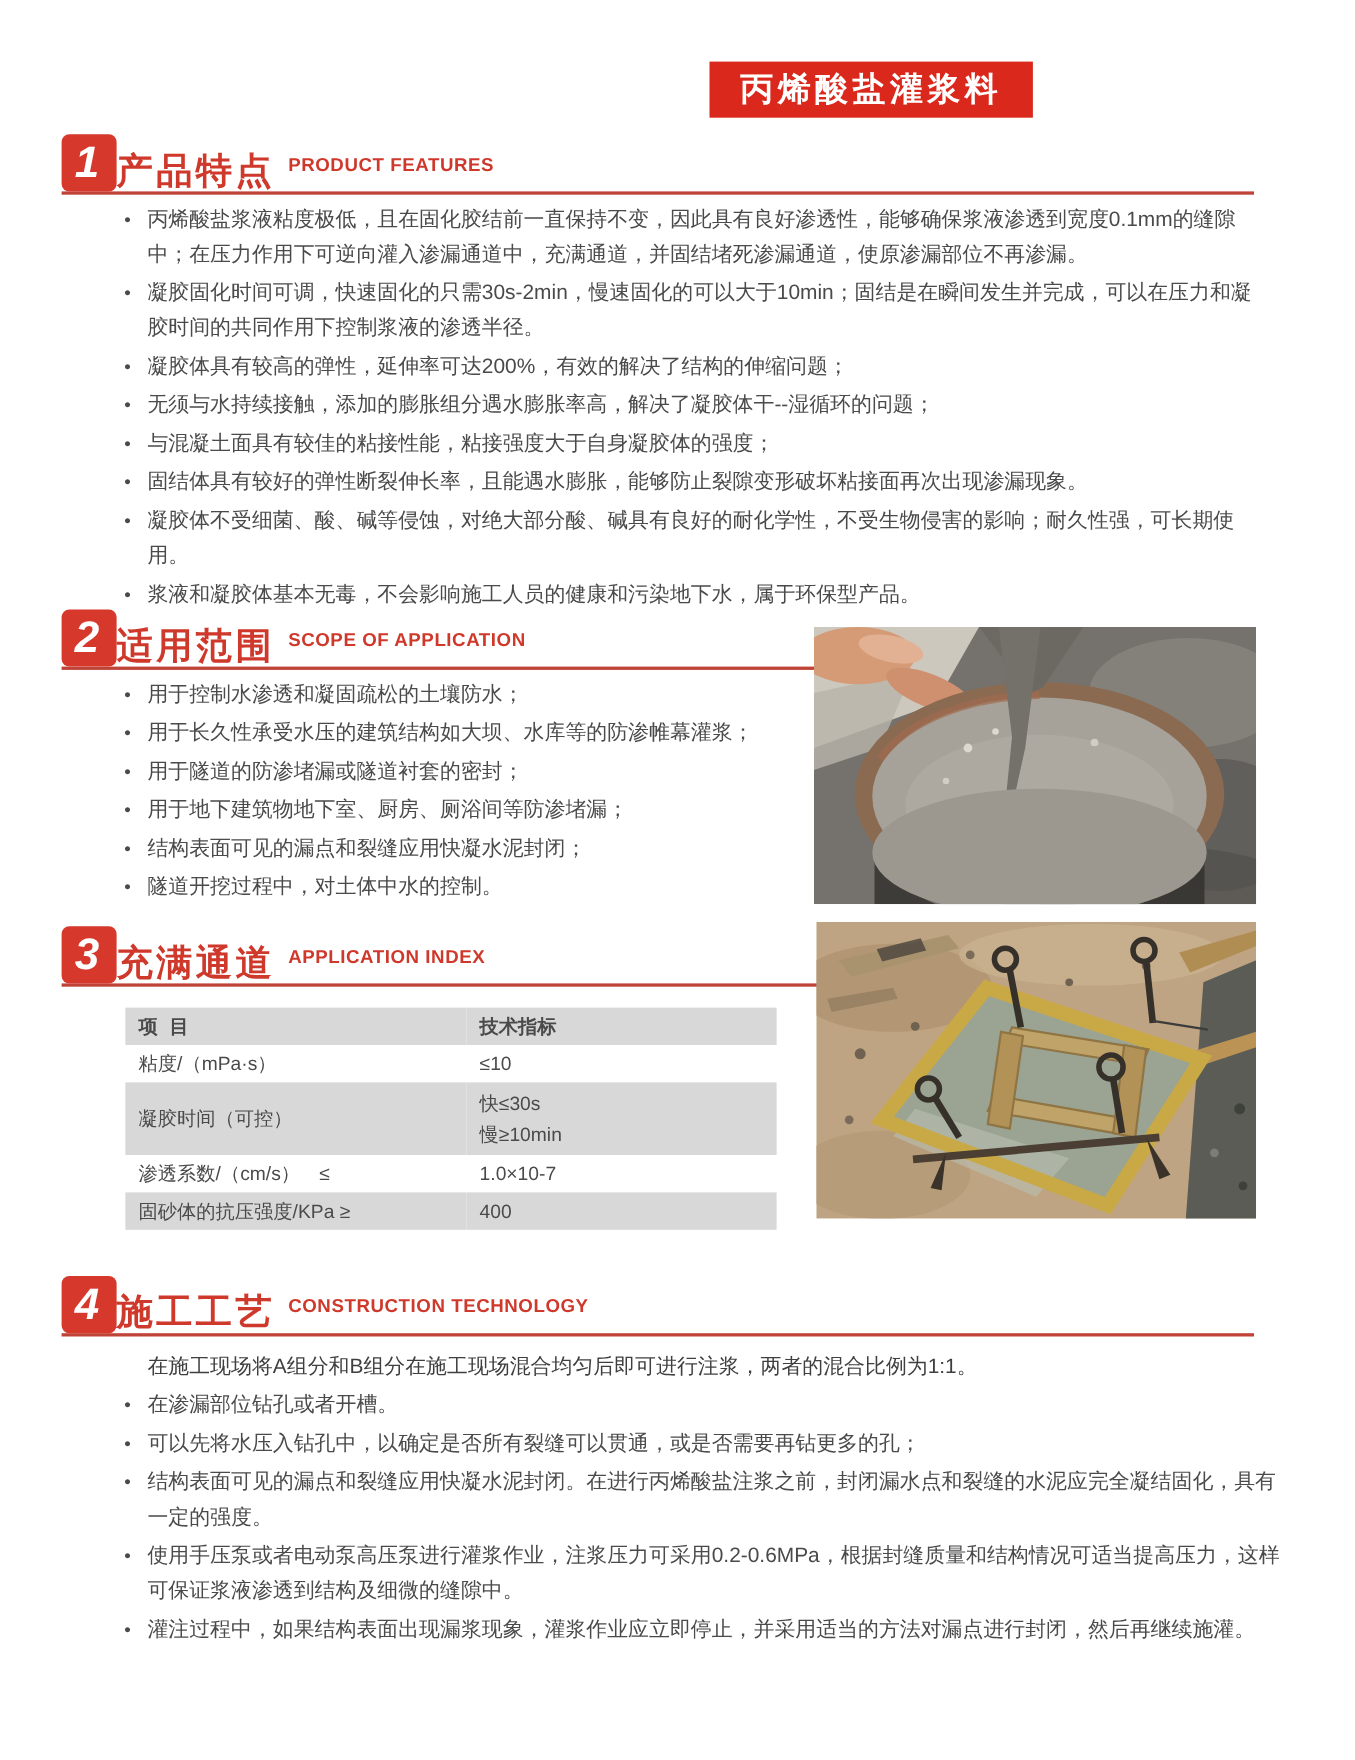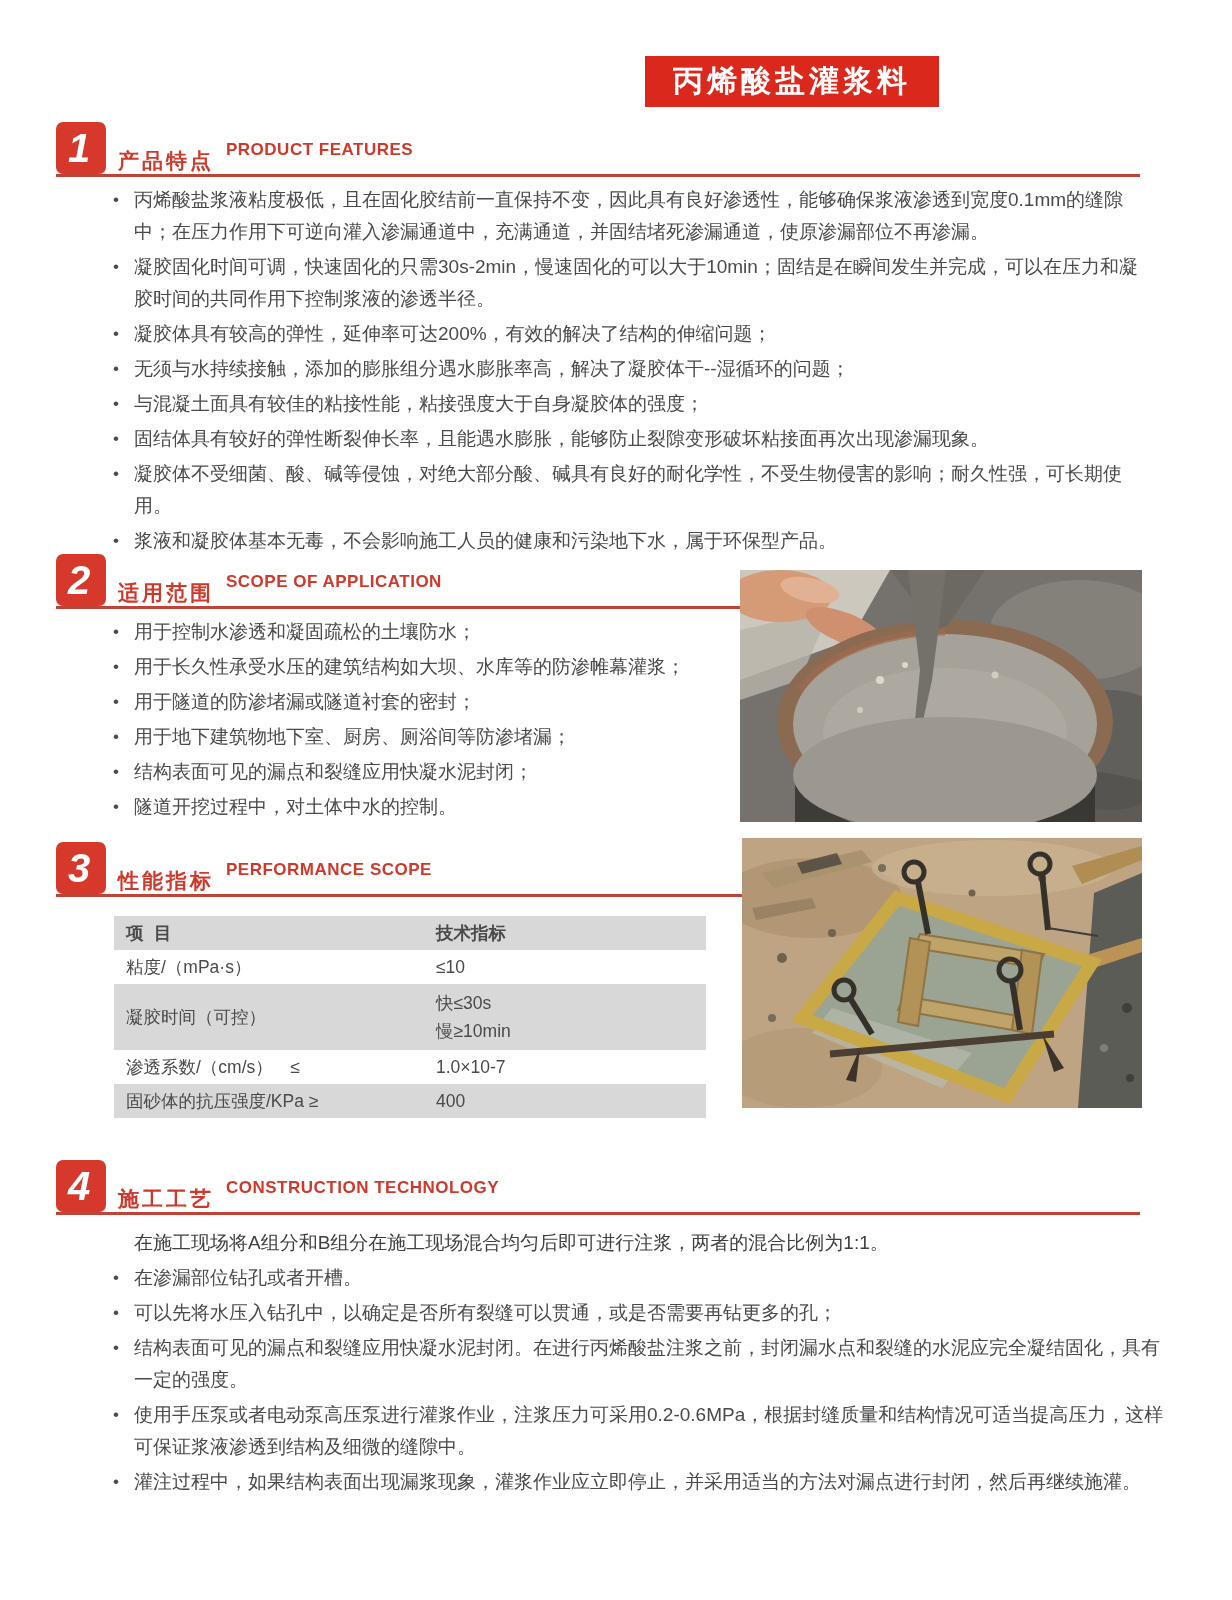--- a/index.html
+++ b/index.html
@@ -9,21 +9,21 @@
   
   .banner { position:absolute; left:645px; top:40px; background:#da291c; color:#ffffff;
             font-size:30px; font-weight:bold; letter-spacing:4px; padding:5px 28px;margin-top:16px; }
 
   
   .sec-header { position:absolute; left:56px; width:1084px; display:flex; align-items:flex-end;
                 border-bottom:3px solid #bf4337; padding-bottom:0px; }
   .sec-num { width:50px; height:52px; background:#d6382b; border-radius:7px; color:#ffffff;
              font-size:40px; font-weight:bold; font-style:italic; display:flex;
              align-items:center; justify-content:center; flex:0 0 auto; padding-right:4px; }
-  .sec-title { font-size:21px; font-weight:bold; color:#cf392c; margin-left:12px;
+  .sec-title { font-size:33px; font-weight:bold; color:#cf392c; margin-left:0;
                letter-spacing:3px; line-height:1; padding-bottom:3px; }
   .sec-sub { font-size:17px; font-weight:bold; color:#cf392c; margin-left:12px;
              padding-bottom:14px; letter-spacing:0.5px; }
 
   
   ul.bullets { list-style:none; position:absolute; }
   ul.bullets li { position:relative; padding-left:28px; font-size:19px; line-height:32px;
                   color:#4a4a4a; margin-bottom:3px; }
   ul.bullets li::before { content:"•"; position:absolute; left:7px; top:0px; color:#4a4a4a;
                           font-size:17px; }
@@ -116,22 +116,22 @@
       <polygon points="178,150 190,150 196,175 172,175" fill="#7b7972"></polygon>
       <ellipse cx="185" cy="180" rx="26" ry="10" fill="#8e8a81"></ellipse>
 
       <path d="M55,210 A160 95 0 0 0 355,205 L355,252 L55,252 Z" fill="#34332f" opacity="0.85"></path>
       <ellipse cx="205" cy="205" rx="152" ry="58" fill="#9d988f"></ellipse>
     </svg>
   </div>
 
   <div class="sec-header" style="top:842px;">
     <div class="sec-num">3</div>
-    <div class="sec-title">性能指标</div>
-    <div class="sec-sub">PERFORMANCE SCOPE</div>
+    <div class="sec-title">充满通道</div>
+    <div class="sec-sub">APPLICATION INDEX</div>
   </div>
 
   <table class="perf-table">
     <thead>
       <tr>
         <th>项 目</th>
         <th>技术指标</th>
       </tr>
     </thead>
     <tbody>

